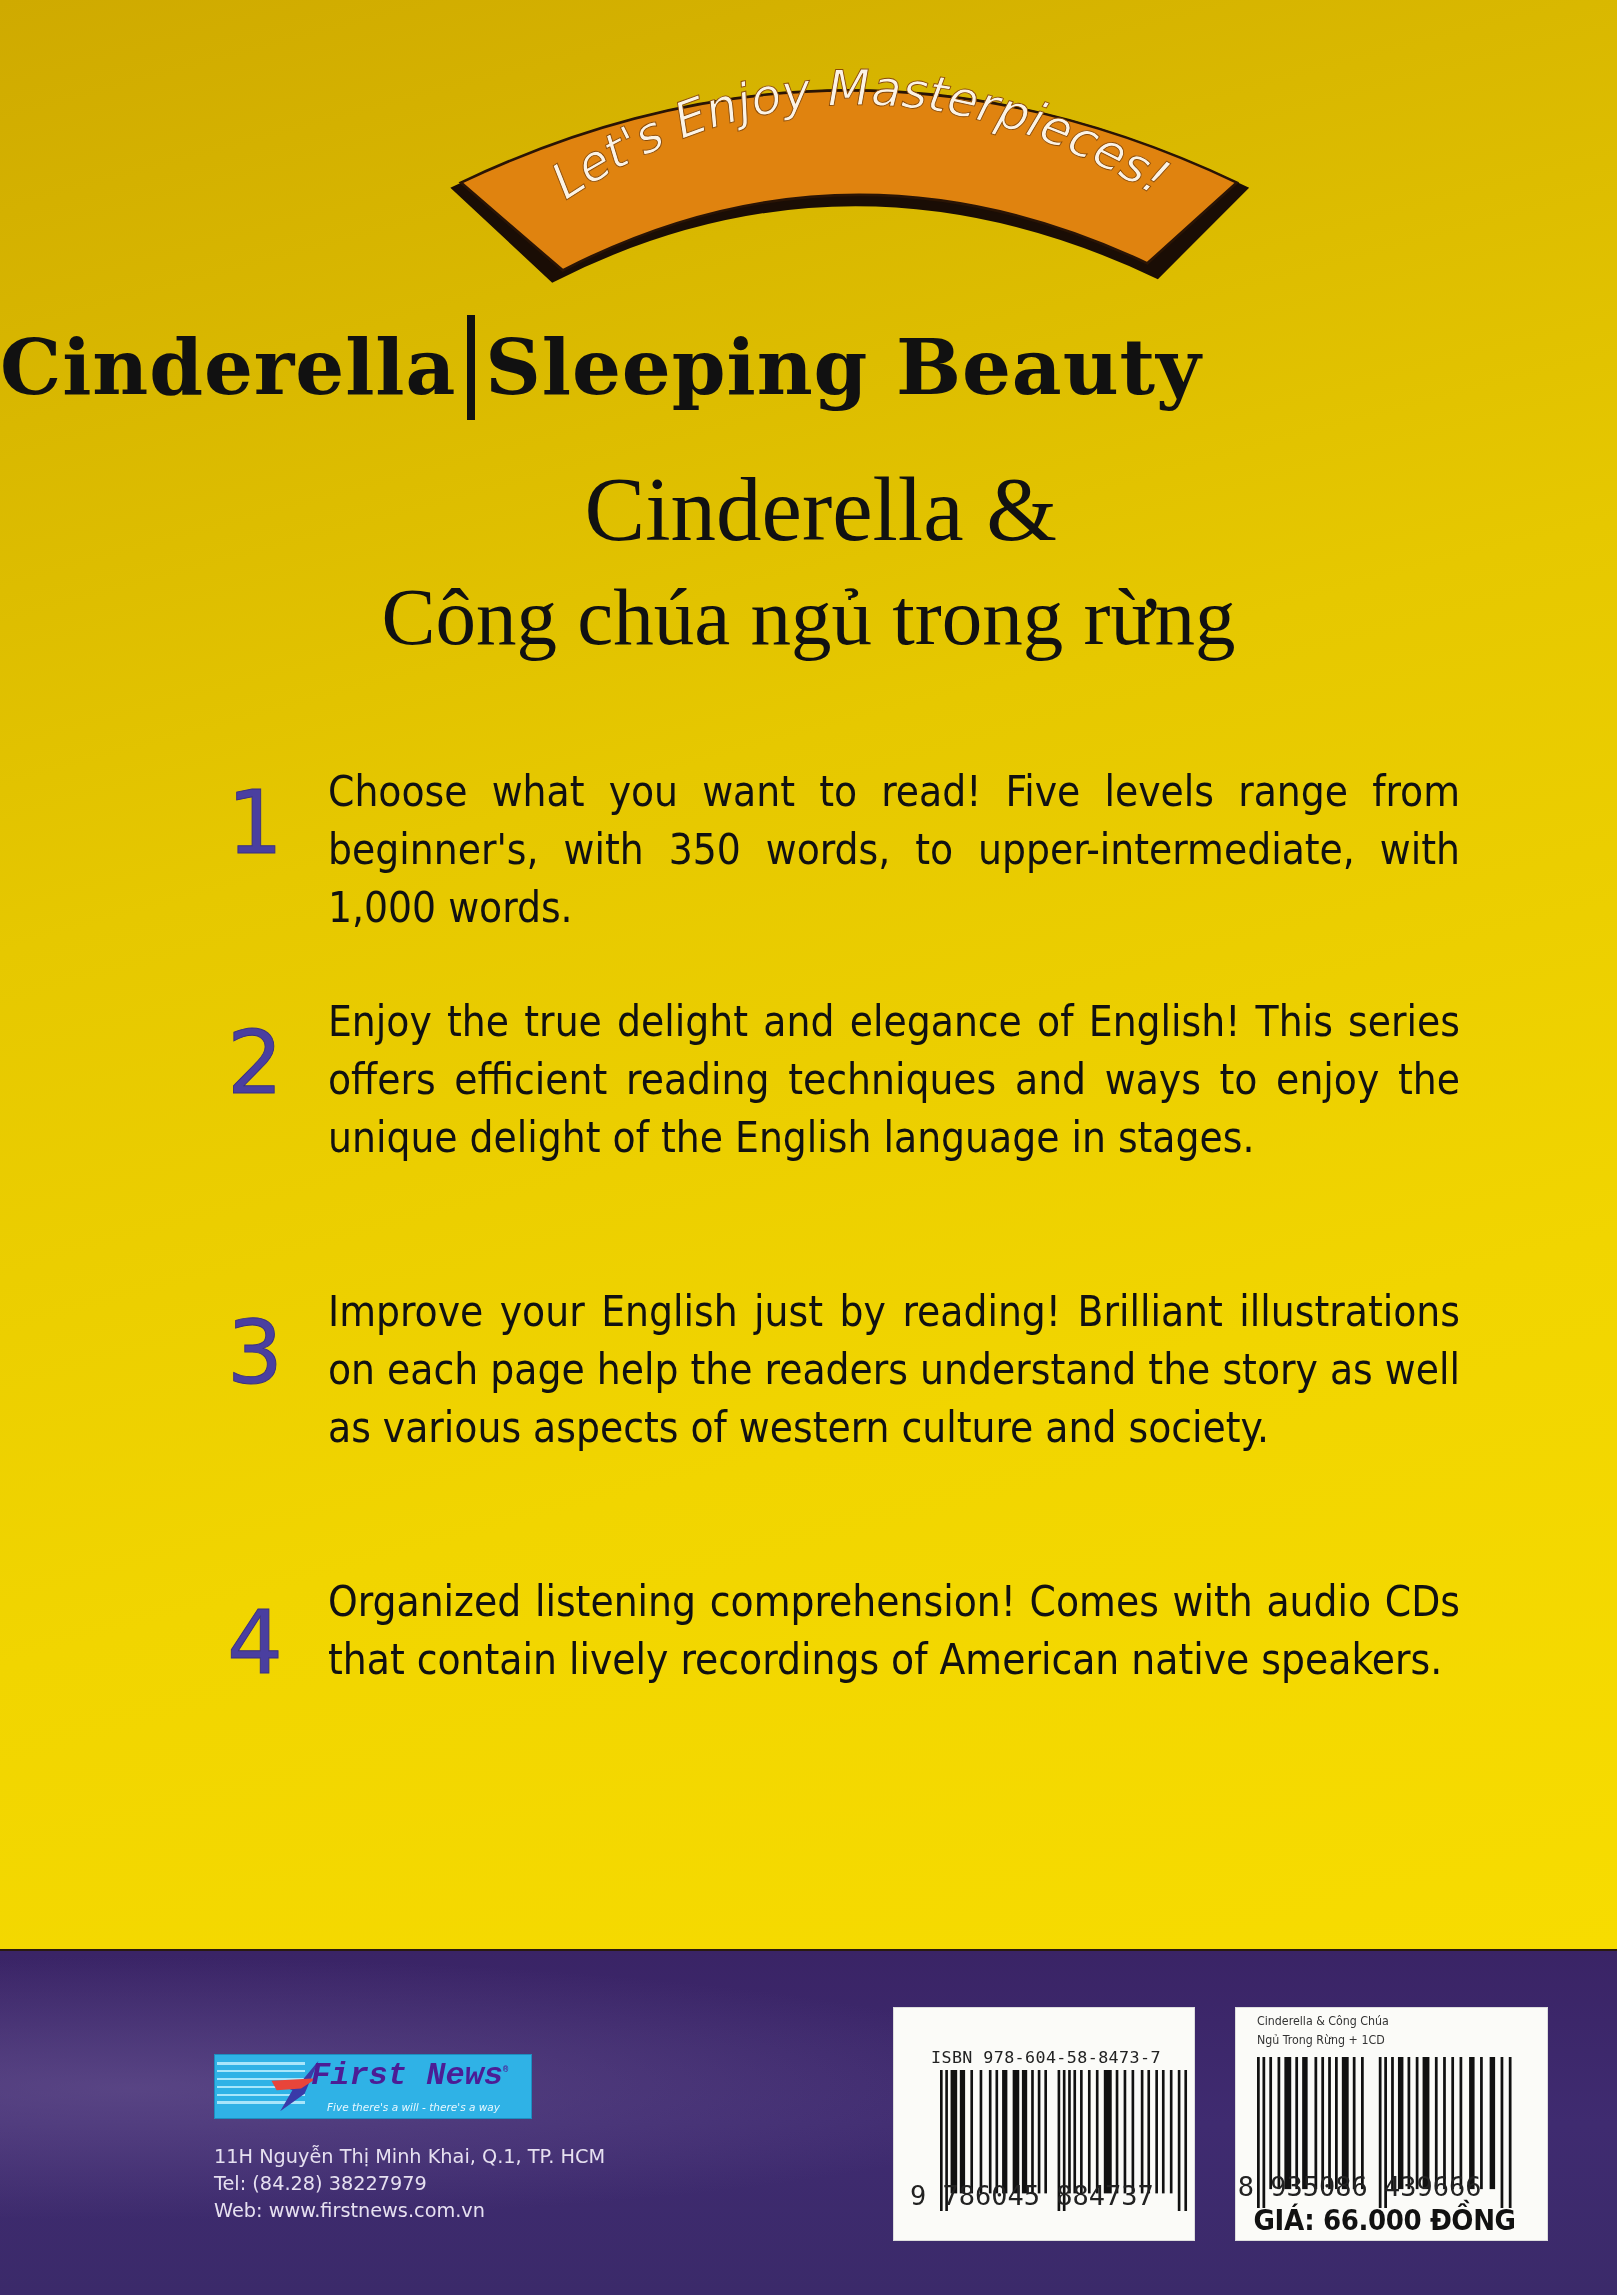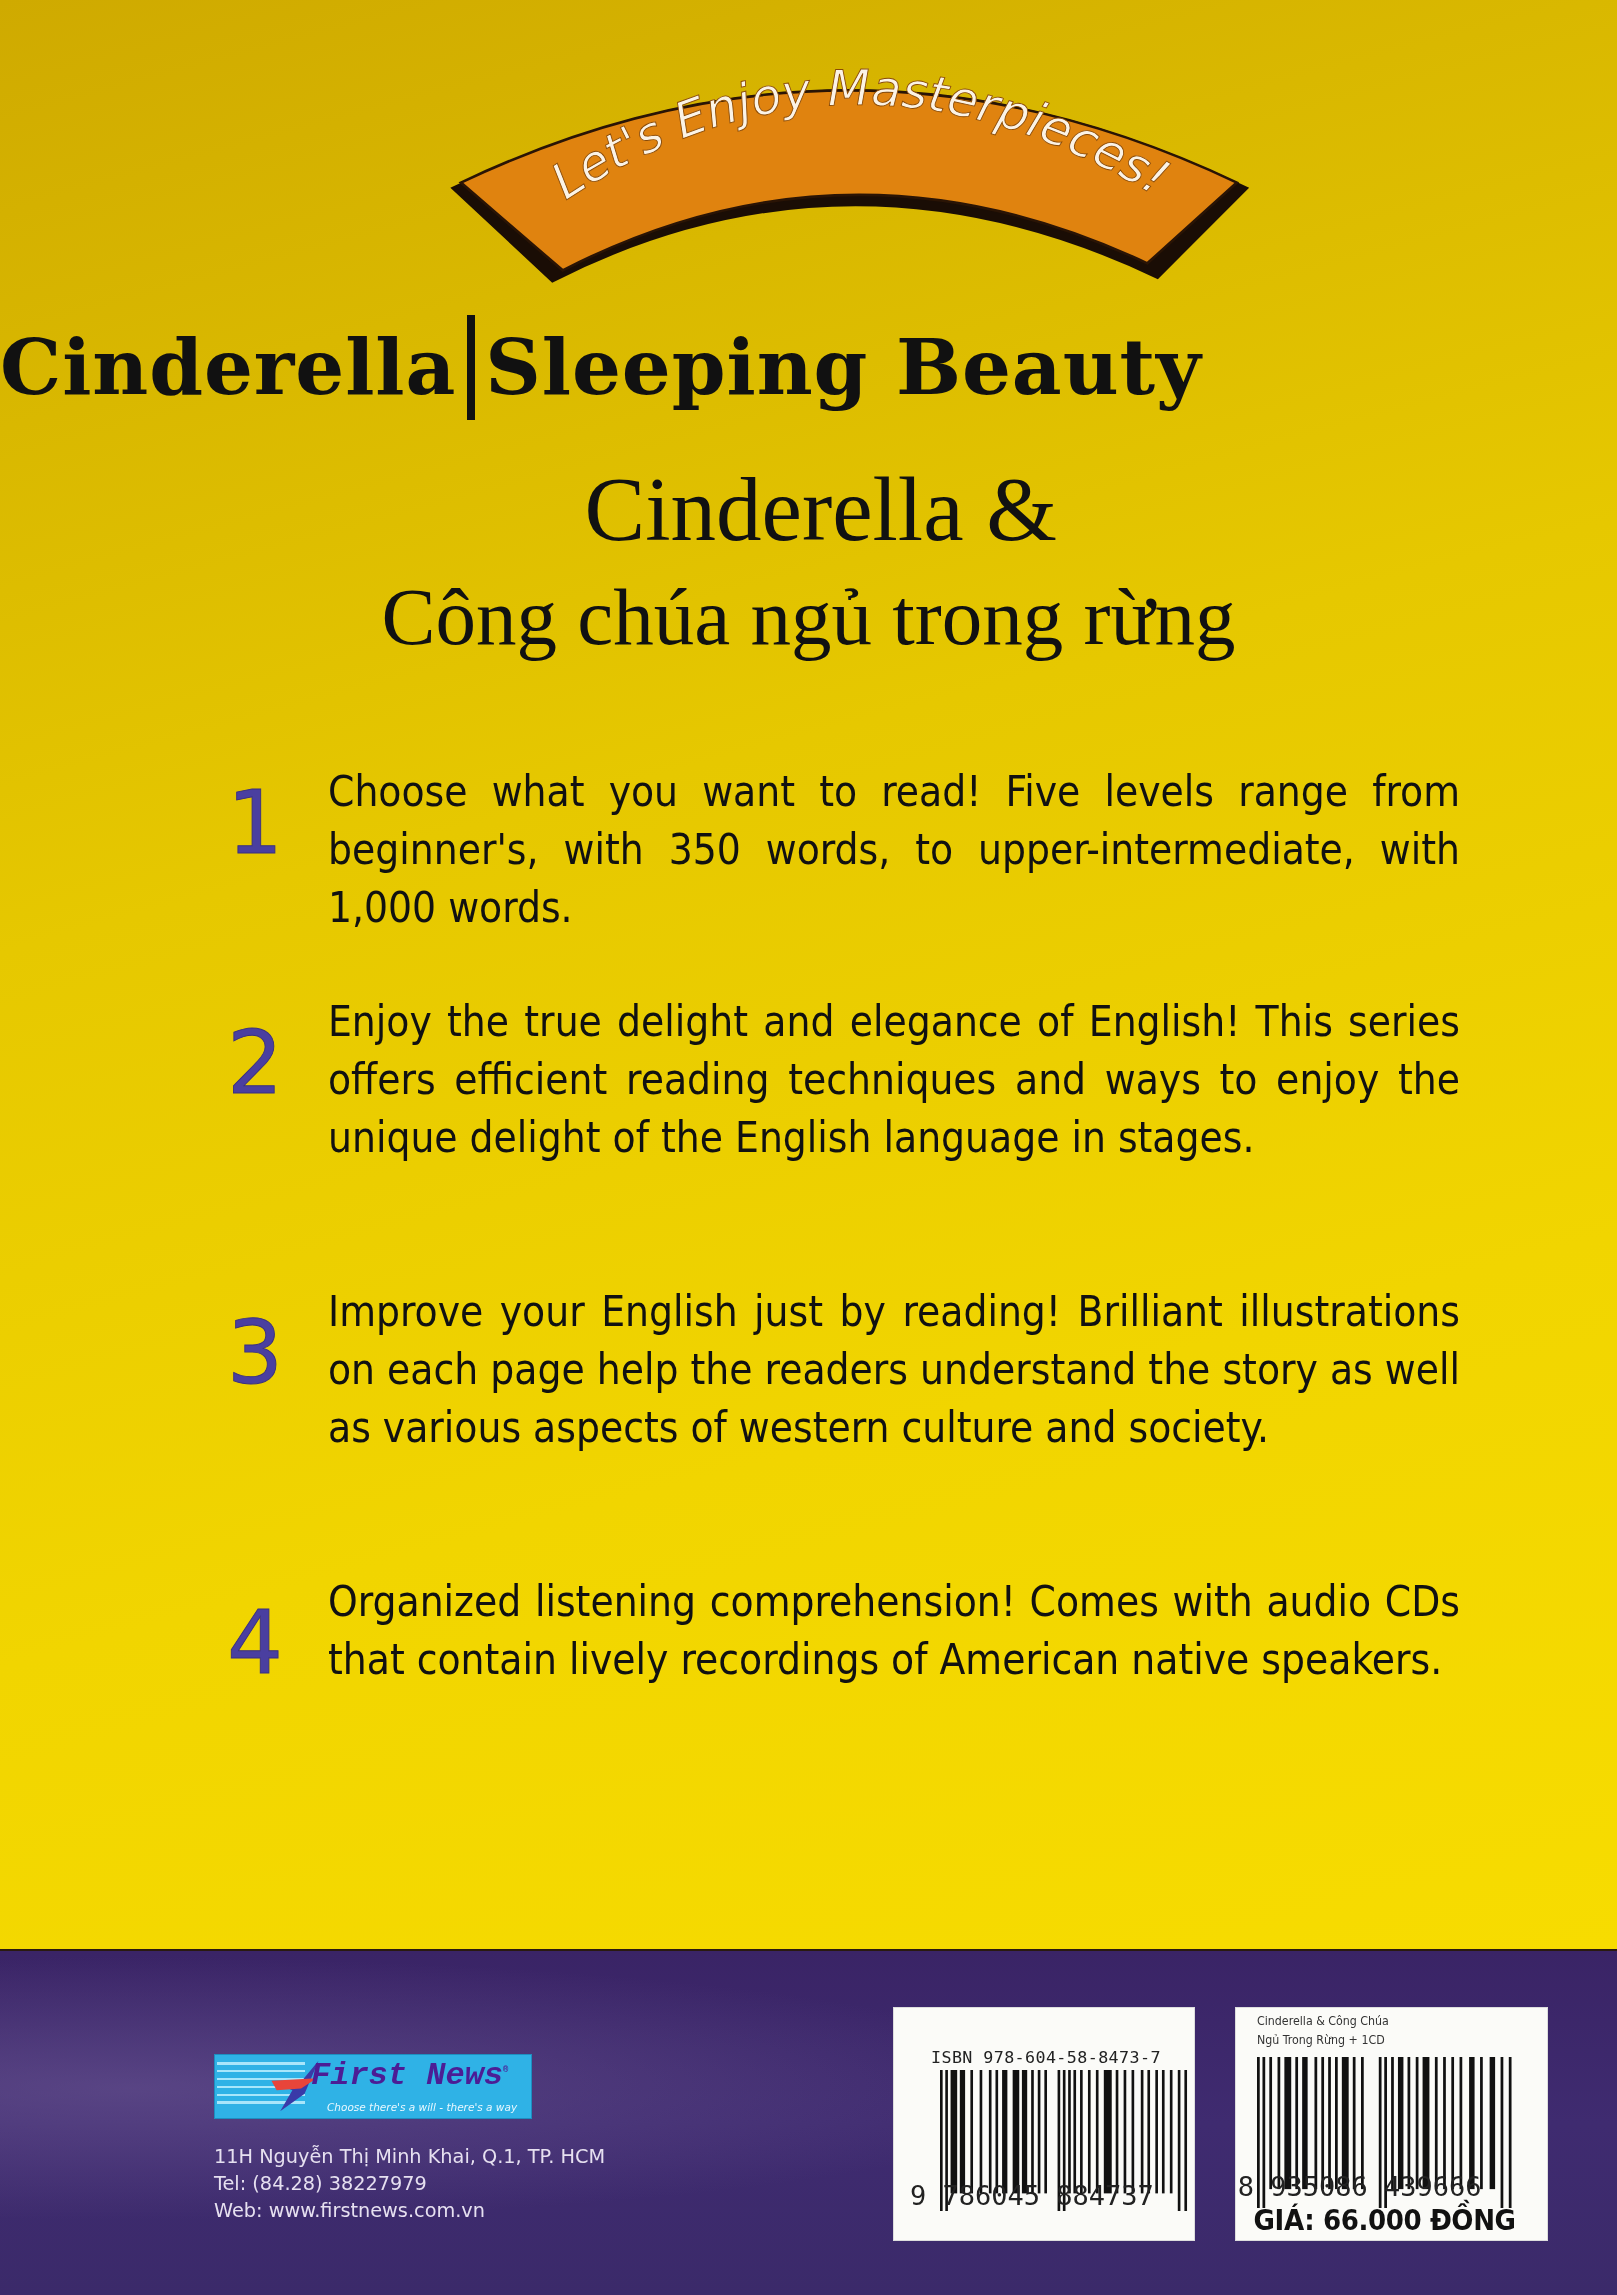--- a/index.html
+++ b/index.html
@@ -157,21 +157,21 @@
       <div class="stripe"></div>
     <div class="stripe"></div>
       <div class="stripe"></div>
       <div class="stripe"></div>
   </div>
   <svg class="star" width="58" height="54" viewBox="0 0 66 62">
     <polygon points="60,2 40,26 8,26 30,36 16,60 44,40" fill="#3a3aa8"></polygon>
     <polygon points="6,25 58,22 40,34 12,36" fill="#e8453a"></polygon>
   </svg>
   <div class="brand"><span>First News</span><sup style="font-size:8.8px;font-style:normal">®</sup></div>
-  <div class="tagline">Choose there's a will - there's a way</div>
+  <div class="tagline">Five there's a will - there's a way</div>
 </div>
 
 <div class="contact">
   <div>11H Nguyễn Thị Minh Khai, Q.1, TP. HCM</div>
   <div>Tel: (84.28) 38227979</div>
   <div>Web: www.firstnews.com.vn</div>
 </div>
 
 <div class="barcode-box isbn-box">
   <div class="isbn-label">ISBN 978-604-58-8473-7</div>

